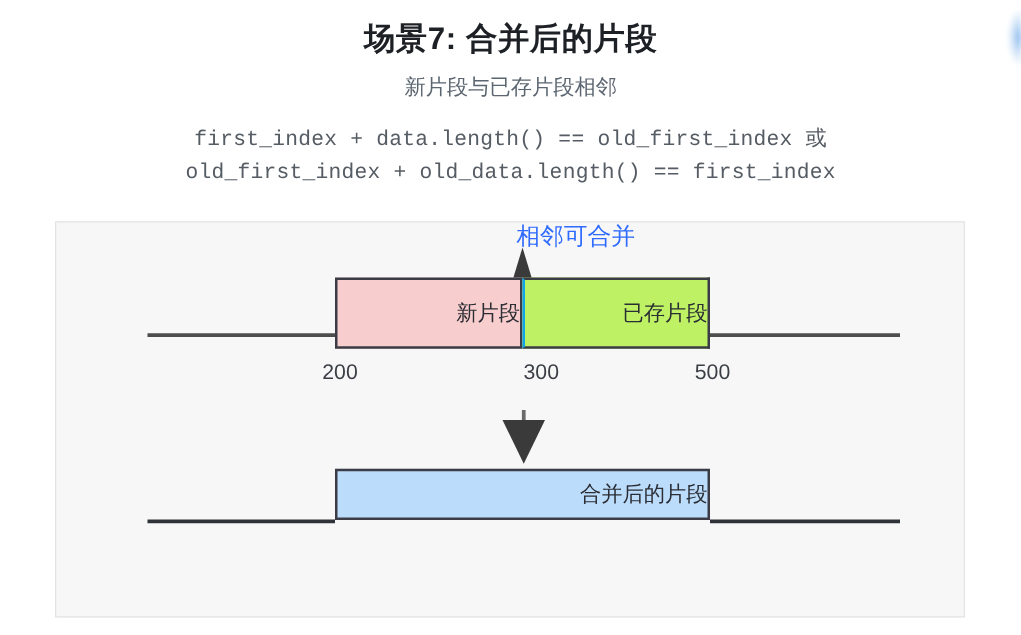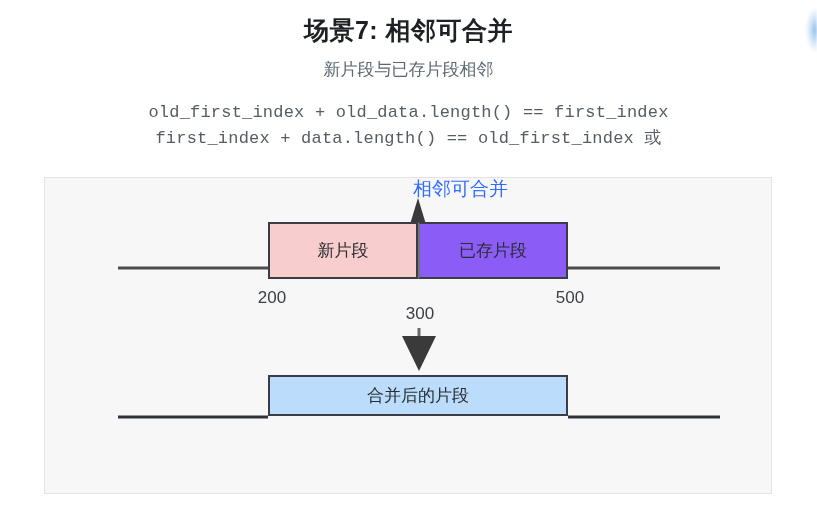--- a/index.html
+++ b/index.html
@@ -75,58 +75,58 @@
     pointer-events: none;
   }
 
   
   .seg {
     position: absolute;
     box-sizing: border-box;
     border: 2px solid #3c3c46;
     display: flex;
     align-items: center;
-    justify-content: center;
+    justify-content: flex-end;
     font-size: 17px;
     color: #2a2d33;
   }
   .seg-new {
     left: 268px;
     top: 222px;
     width: 150px;
     height: 57px;
     background: #f8cdcd;
   }
   .seg-old {
     left: 418px;
     top: 222px;
     width: 150px;
     height: 57px;
-    background: #8b5cf6;
-    border-left: 2px solid #737373;
+    background: #bef264;
+    border-left: 2px solid #0ea5e9;
   }
   .seg-merged {
     left: 268px;
     top: 375px;
     width: 300px;
     height: 41px;
     background: #bcdcfb;
   }
 
   
   .tick {
     position: absolute;
     top: 288px;
     width: 80px;
     text-align: center;
     font-size: 17px;
     color: #3b3f45;
   }
   .tick-200 { left: 232px; }
-  .tick-300 { left: 380px; margin-top: 16px; }
+  .tick-300 { left: 393px; }
   .tick-400 { left: 530px; }
 
   
   .annot {
     position: absolute;
     left: 413px;
     top: 176px;
     font-size: 19px;
     font-weight: normal;
     color: #2f6bff;
@@ -140,26 +140,26 @@
     top: 8px;
     width: 11px;
     height: 44px;
     background: radial-gradient(ellipse at 90% 50%, rgba(41,128,220,0.55) 0%, rgba(41,128,220,0.18) 45%, rgba(41,128,220,0) 75%);
     filter: blur(1.5px);
   }
 </style>
 </head>
 <body>
 
-<div class="title">场景7: 相邻可合并</div>
+<div class="title">场景7: 合并后的片段</div>
 <div class="subtitle">新片段与已存片段相邻</div>
 
 <div class="codeblock">
+  <span class="codeline">first_index + data.length() == old_first_index 或</span>
   <span class="codeline">old_first_index + old_data.length() == first_index</span>
-  <span class="codeline">first_index + data.length() == old_first_index 或</span>
 </div>
 
 <div class="panel"></div>
 
 <svg class="svgwrap" viewBox="0 0 817 508" xmlns="http://www.w3.org/2000/svg">
 
   <line x1="118" y1="268" x2="268" y2="268" stroke="#4d4d4d" stroke-width="3"></line>
 
   <line x1="568" y1="268" x2="720" y2="268" stroke="#4d4d4d" stroke-width="3"></line>
 

